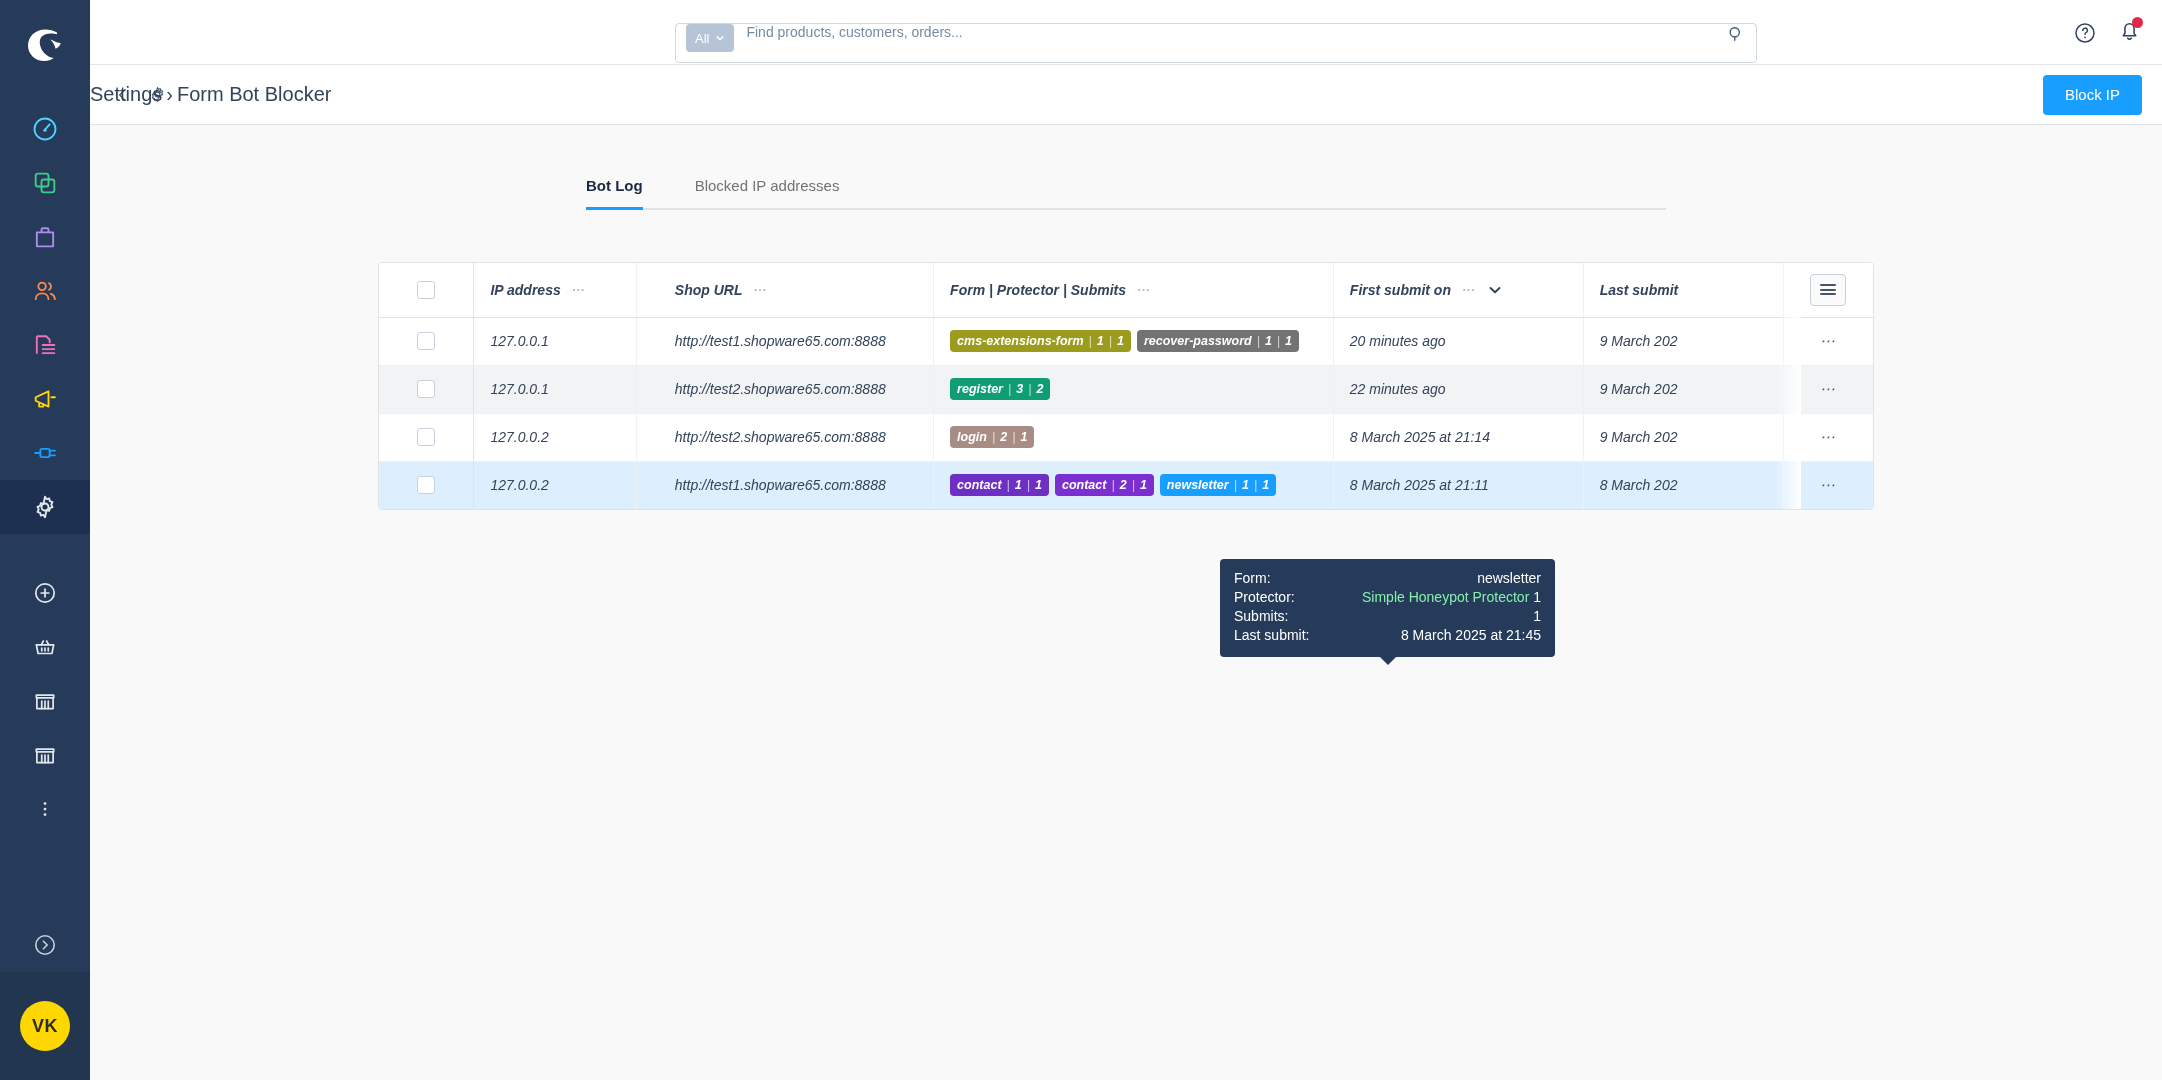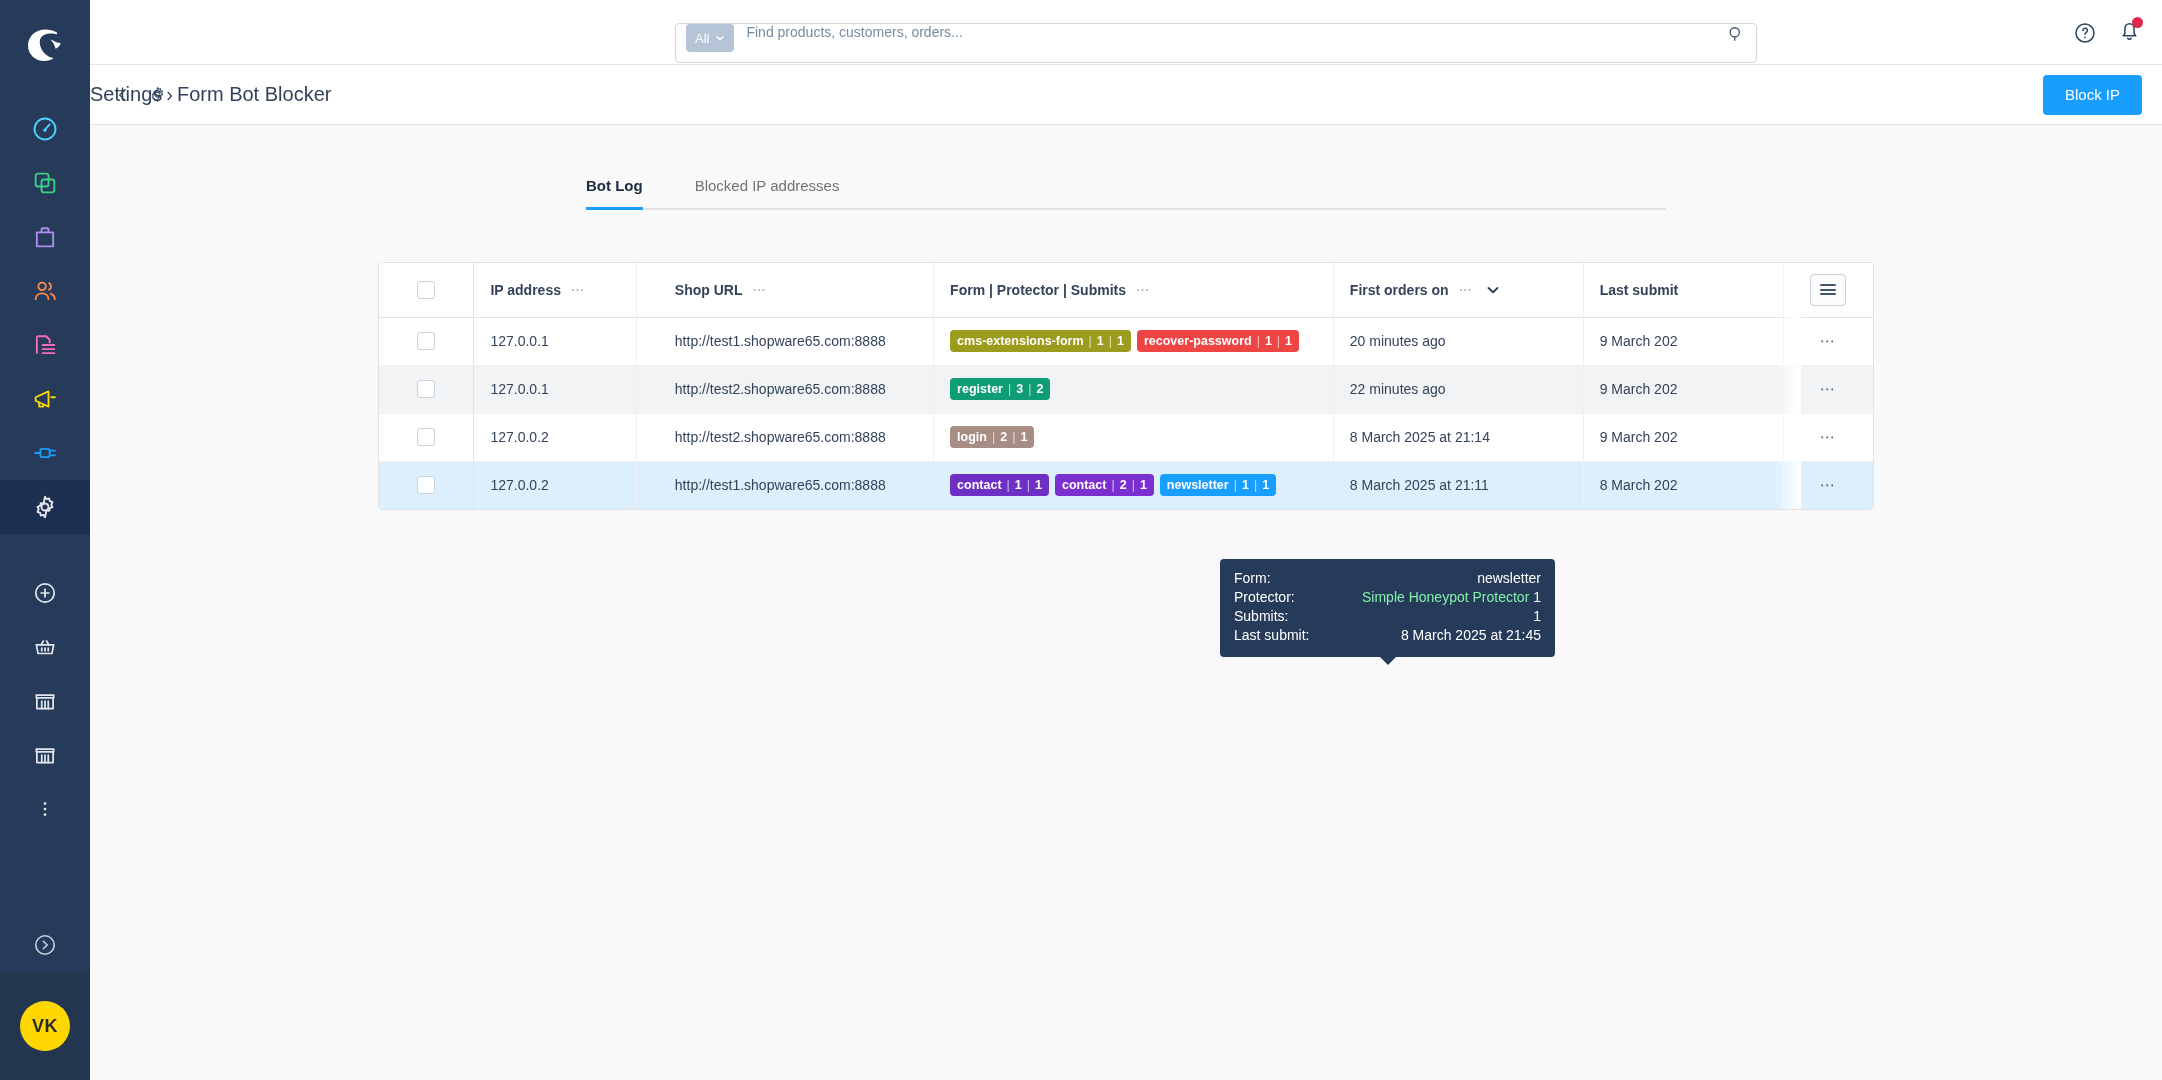--- a/index.html
+++ b/index.html
@@ -102,21 +102,21 @@
   }
   .tab.active { color: #1a2b42; font-weight: 700; }
   .tab.active:after {
     content:''; position:absolute; left:0; right:0; bottom:-2px; height: 3px; background: #189EFF;
   }
 
   
   .table-card {
     width: 1496px; margin: 0 auto; margin-top: 52px;
     background: #fff; border: 1px solid #dfe3e8; border-radius: 4px;
-    position: relative; overflow: hidden;
+    position: relative; overflow: hidden; font-style: italic;
   }
   table { border-collapse: collapse; width: 100%; table-layout: fixed; }
   thead th {
     height: 54px; font-size: 14px; color: #33435a; text-align: left;
     border-bottom: 1px solid #dfe3e8; font-weight: 700;
     padding: 0 16px; vertical-align: middle;
     border-right: 1px solid #eef0f3;
     background: #fff;
   }
   thead th .th-in { display:flex; align-items:center; gap: 10px; }
@@ -378,21 +378,21 @@
                 </span>
               </th>
               <th class="col-forms">
                 <span class="th-in">
                   <span>Form | Protector | Submits</span>
                   <span class="th-dots">⋯</span>
                 </span>
               </th>
               <th class="col-first">
                 <span class="th-in">
-                  <span>First orders on</span>
+                  <span>First submit on</span>
                   <span class="th-dots">⋯</span>
                   <svg class="th-caret" width="12" height="8" viewBox="0 0 12 8" fill="none" stroke="#33435a" stroke-width="1.9">
                     <path d="M1.5 2L6 6.3 10.5 2" stroke-linecap="round" stroke-linejoin="round"></path>
                   </svg>
                 </span>
               </th>
               <th class="col-last">
                 <span class="th-in">
                   <span>Last submit</span>
                 </span>
@@ -418,21 +418,21 @@
               <td class="col-url">http://test1.shopware65.com:8888</td>
               <td class="col-forms">
                 <span class="badges">
                   <span class="badge" style="background:#9b9b1e">
                     <span>cms-extensions-form</span>
                     <span class="bar">|</span>
                       <span>1</span>
                     <span class="bar">|</span>
                       <span>1</span>
                   </span>
-                  <span class="badge" style="background:#ef4444">
+                  <span class="badge" style="background:#737373">
                     <span>recover-password</span>
                     <span class="bar">|</span>
                       <span>1</span>
                     <span class="bar">|</span>
                       <span>1</span>
                   </span>
                 </span>
               </td>
               <td class="col-first">20 minutes ago</td>
               <td class="col-last">9 March 202</td>

